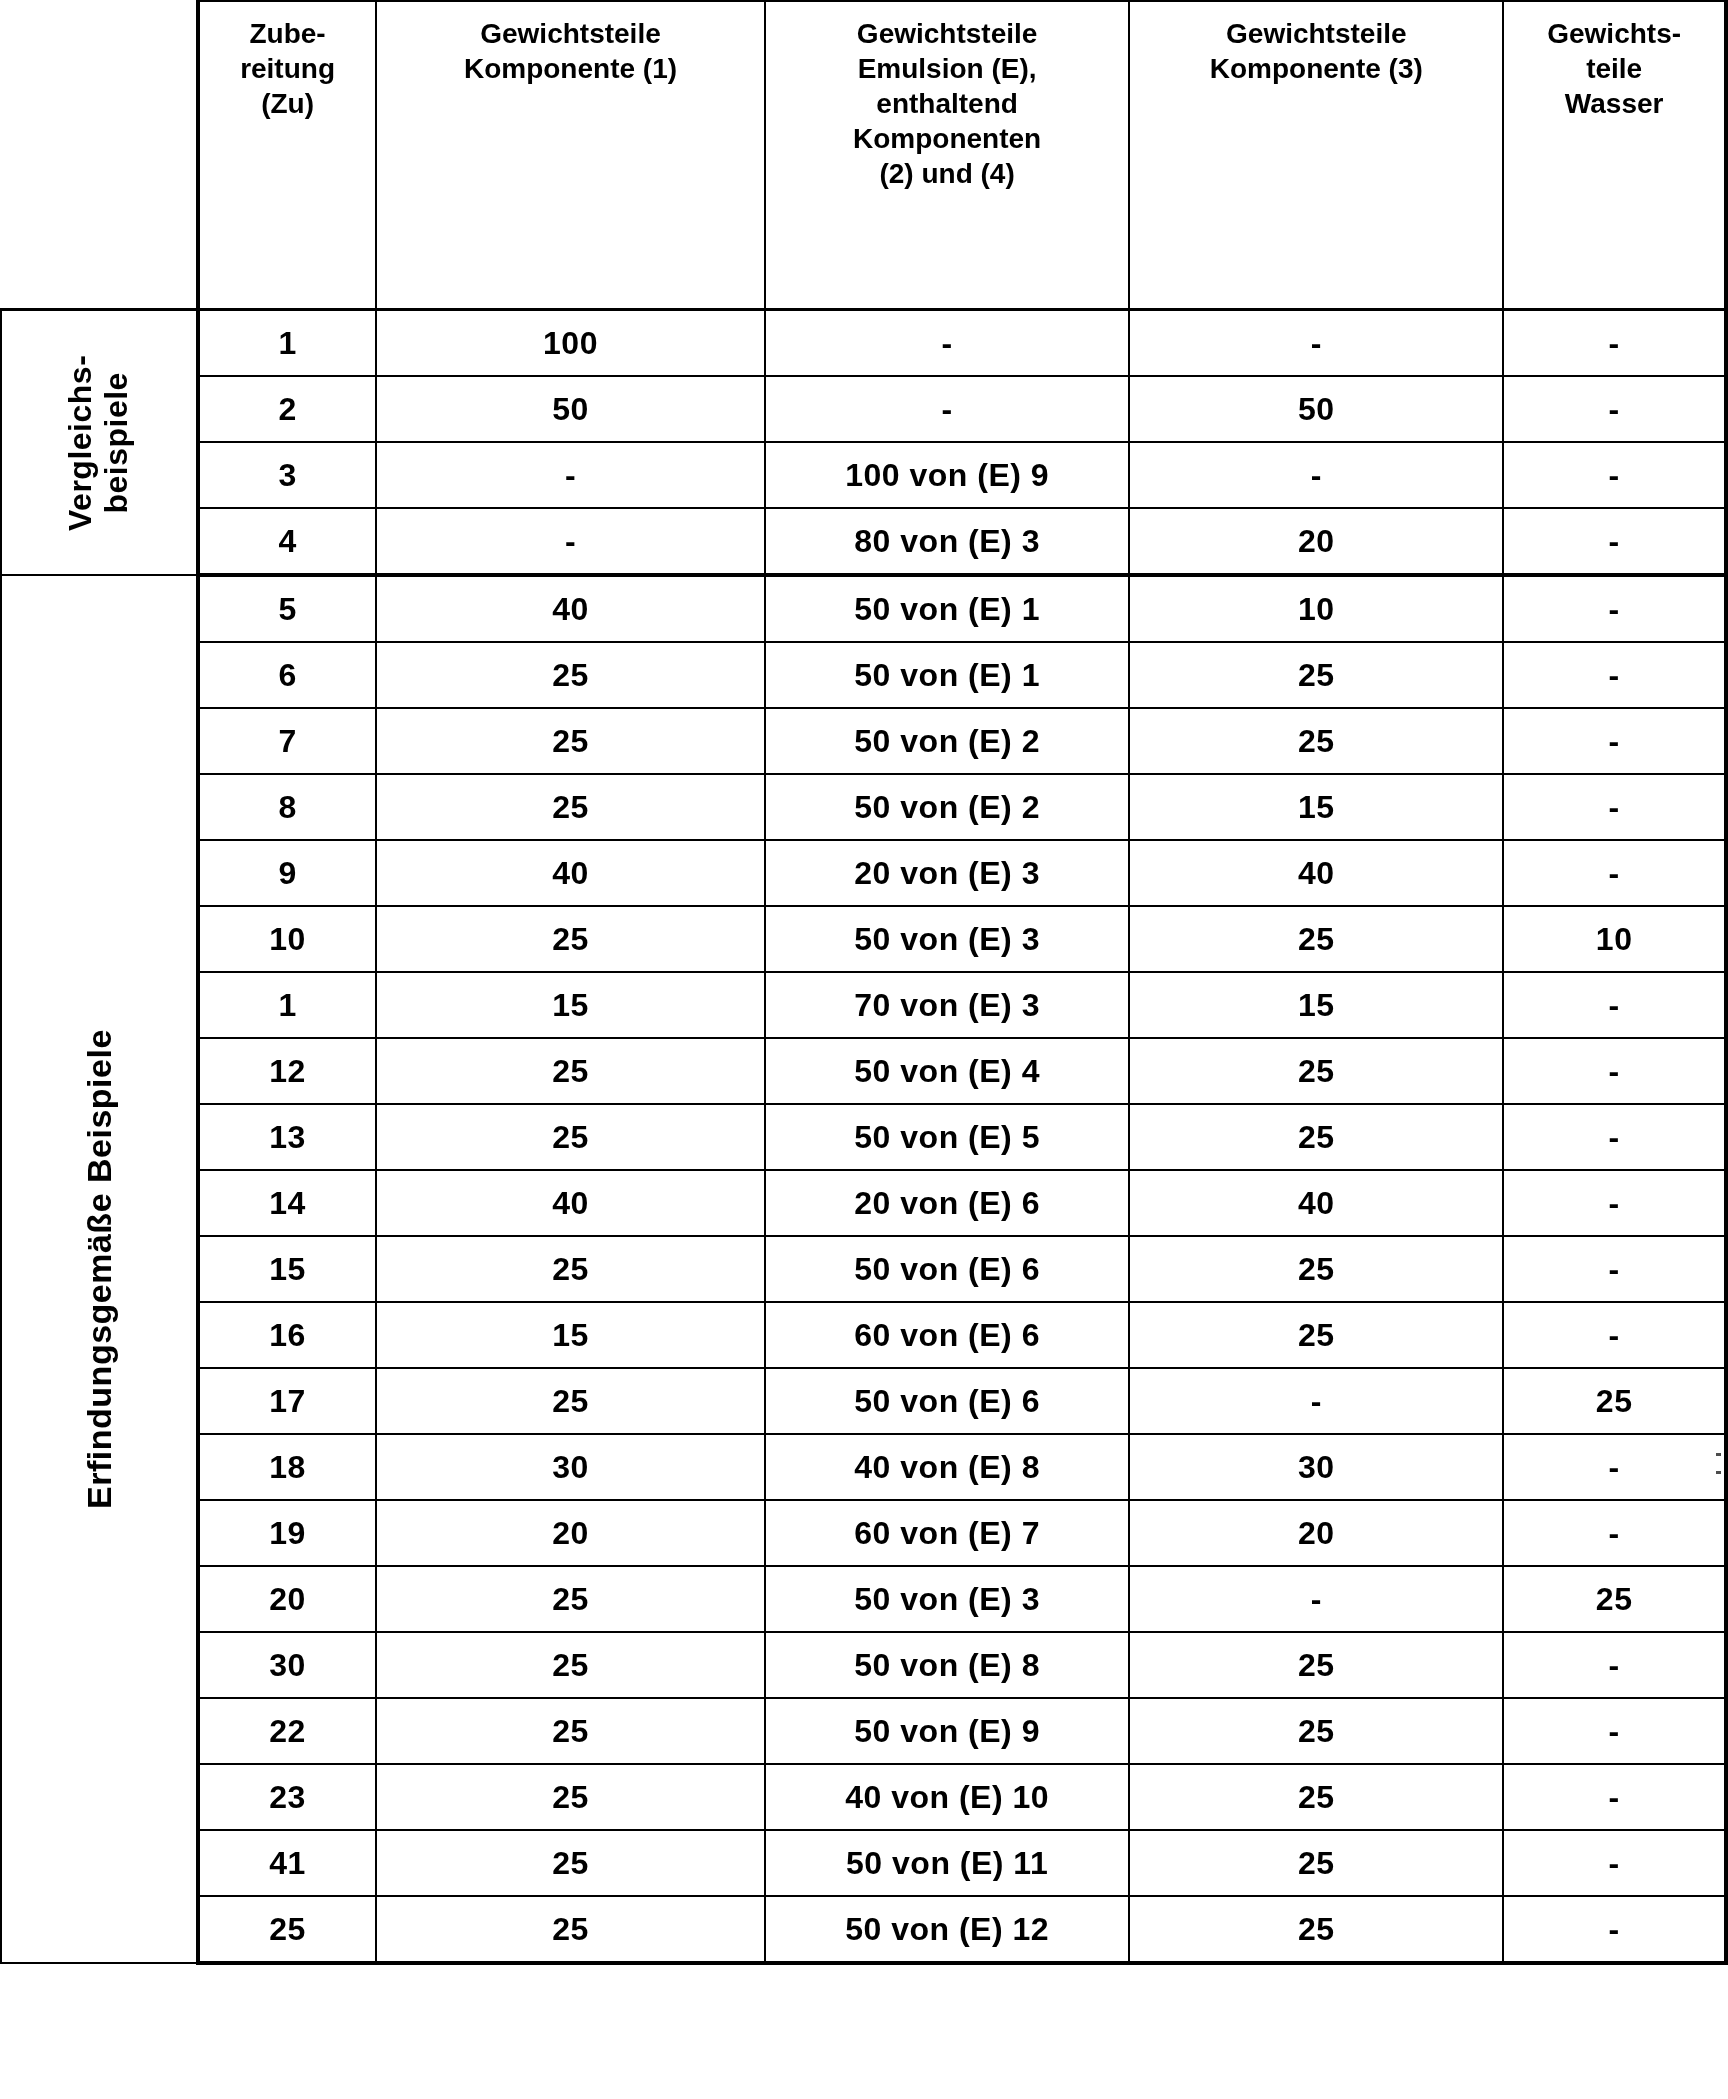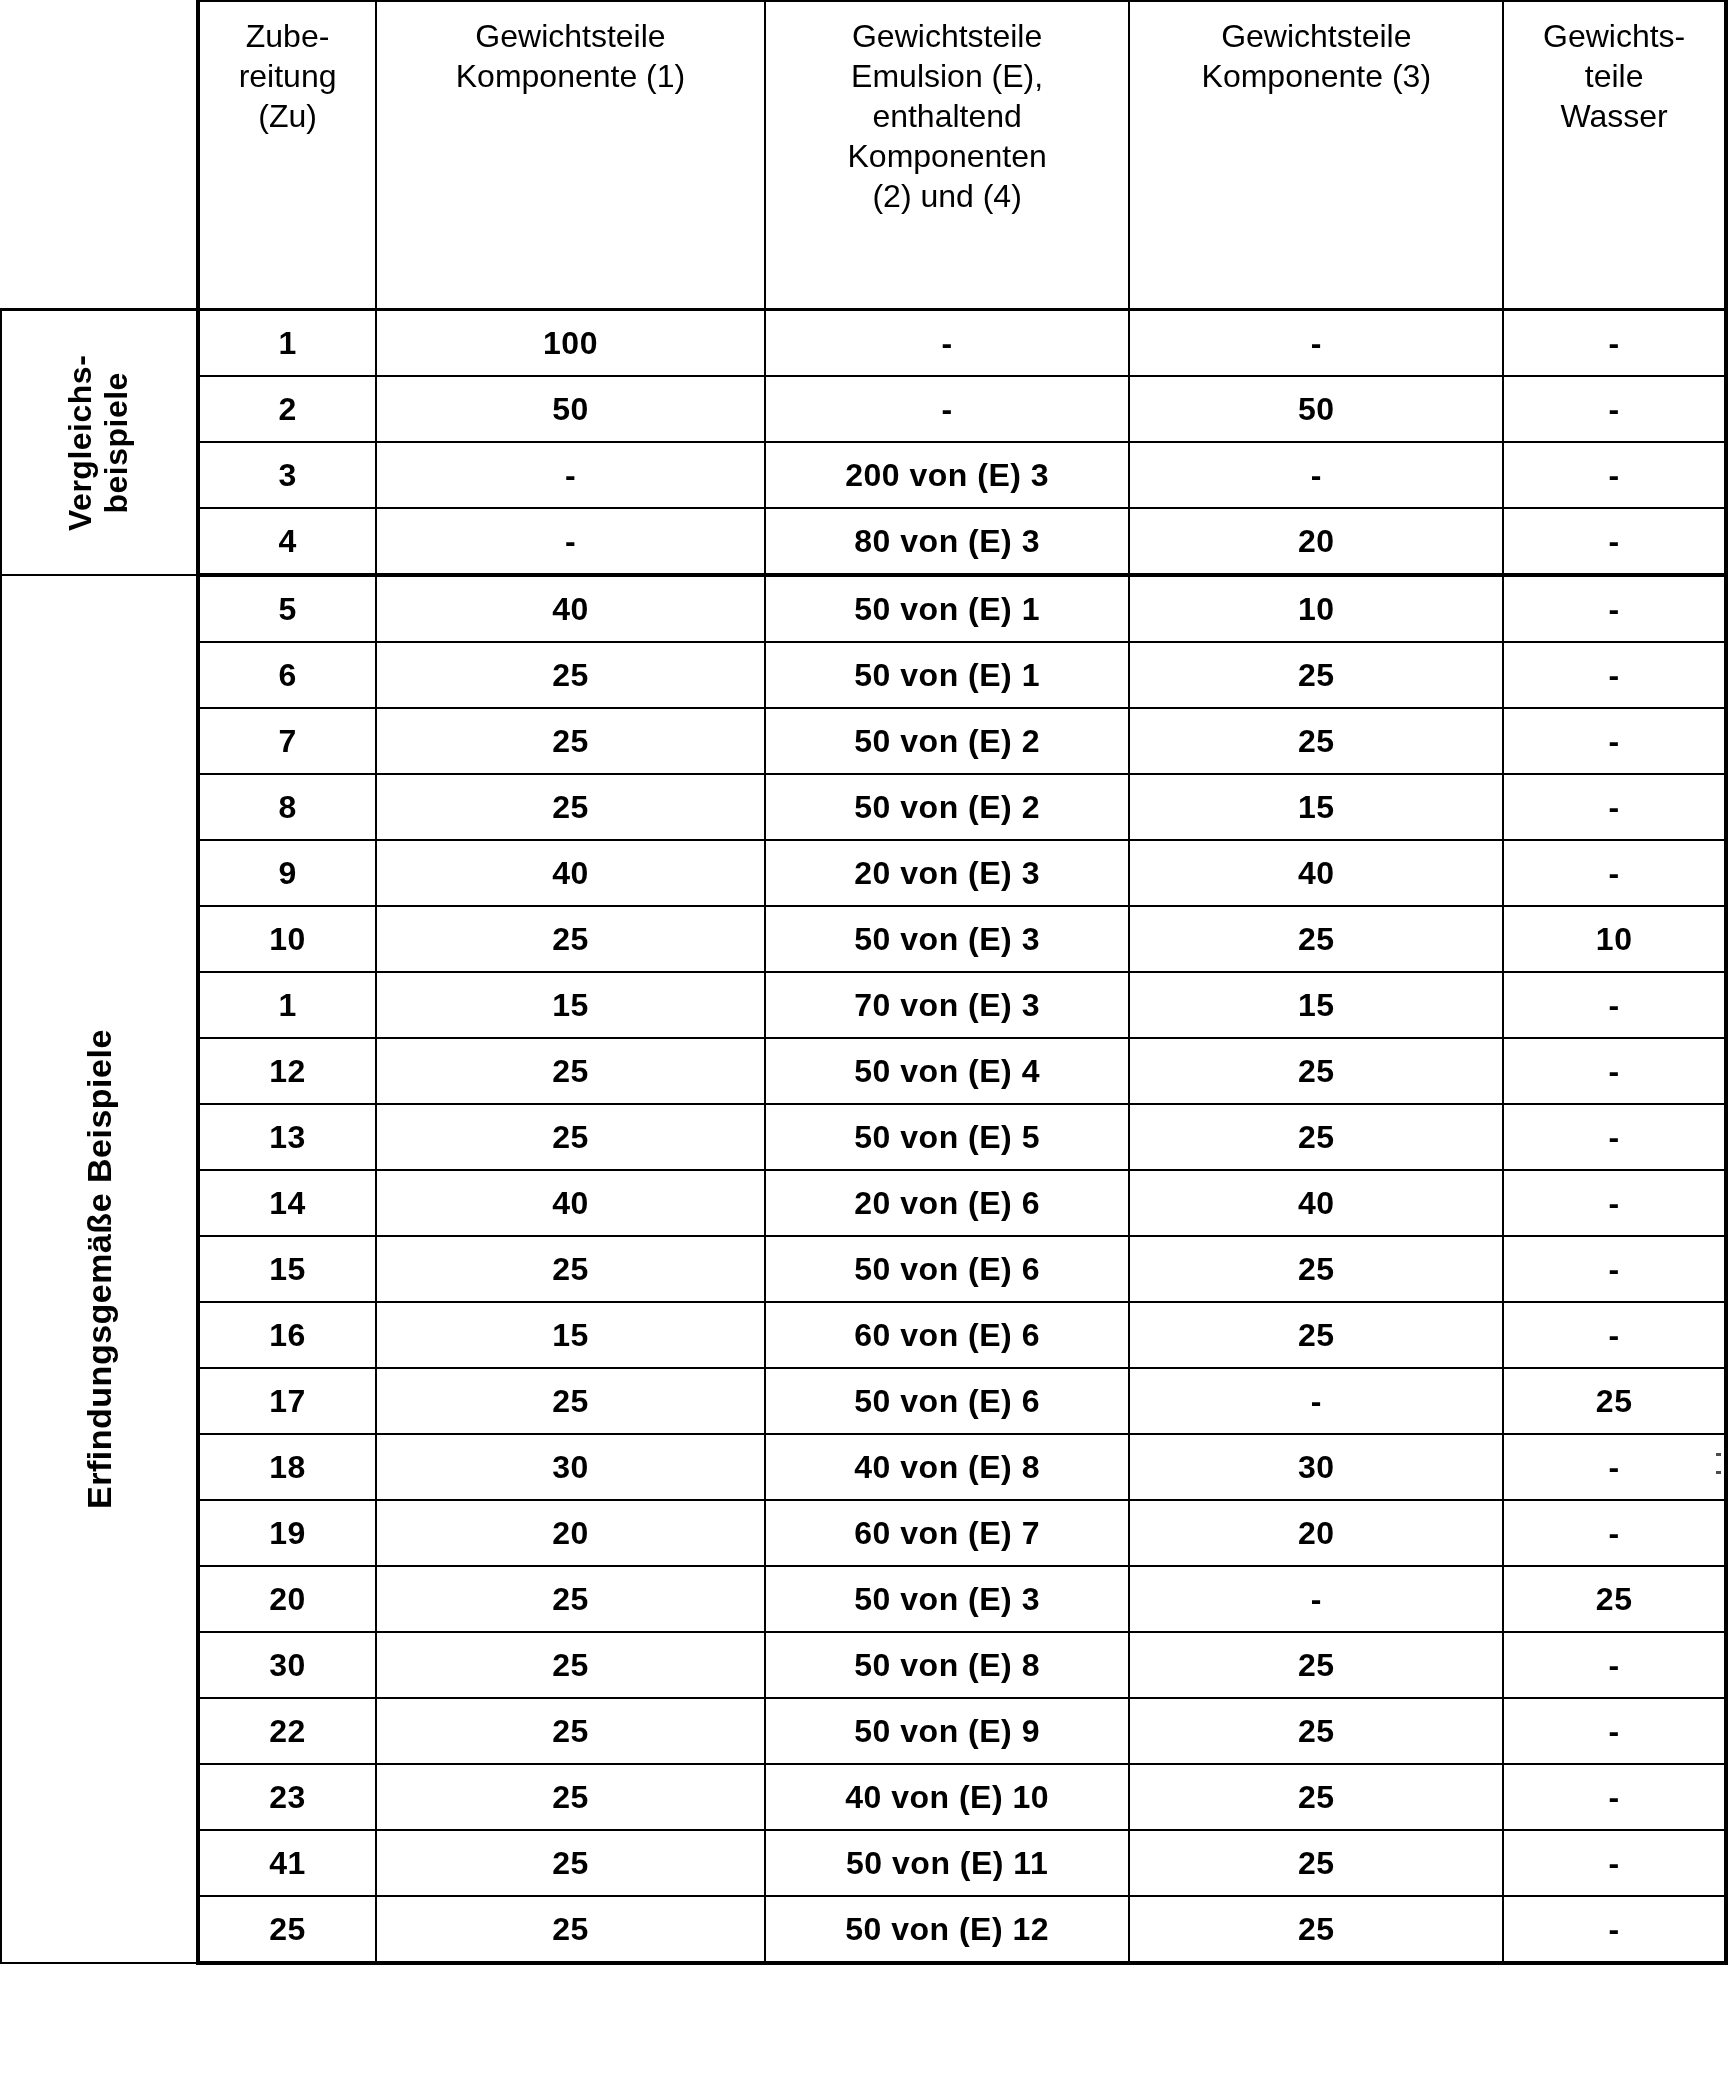--- a/index.html
+++ b/index.html
@@ -89,22 +89,22 @@
   }
 
   
   .hdr {
     height: 297px;
     vertical-align: middle;
     border-top: 4.5px solid #000000;
     border-bottom: 4.5px solid #000000;
   }
   .hdr-inner {
-    font-size: 32px;
-    font-weight: normal;
+    font-size: 28px;
+    font-weight: bold;
     line-height: 1.25;
     padding: 5.4px 5.4px;
   }
   td.hdr {
     vertical-align: top;
     padding-top: 9px;
   }
 
   
   .data-row td {
@@ -197,21 +197,21 @@
       <tr class="data-row">
         <td class="zu frame-left">2</td>
         <td class="val">50</td>
         <td class="val">-</td>
         <td class="val">50</td>
         <td class="val frame-right">-</td>
       </tr>
       <tr class="data-row">
         <td class="zu frame-left">3</td>
         <td class="val">-</td>
-        <td class="val">200 von (E) 3</td>
+        <td class="val">100 von (E) 9</td>
         <td class="val">-</td>
         <td class="val frame-right">-</td>
       </tr>
       <tr class="data-row group-end">
         <td class="zu frame-left">4</td>
         <td class="val">-</td>
         <td class="val">80 von (E) 3</td>
         <td class="val">20</td>
         <td class="val frame-right">-</td>
       </tr>

